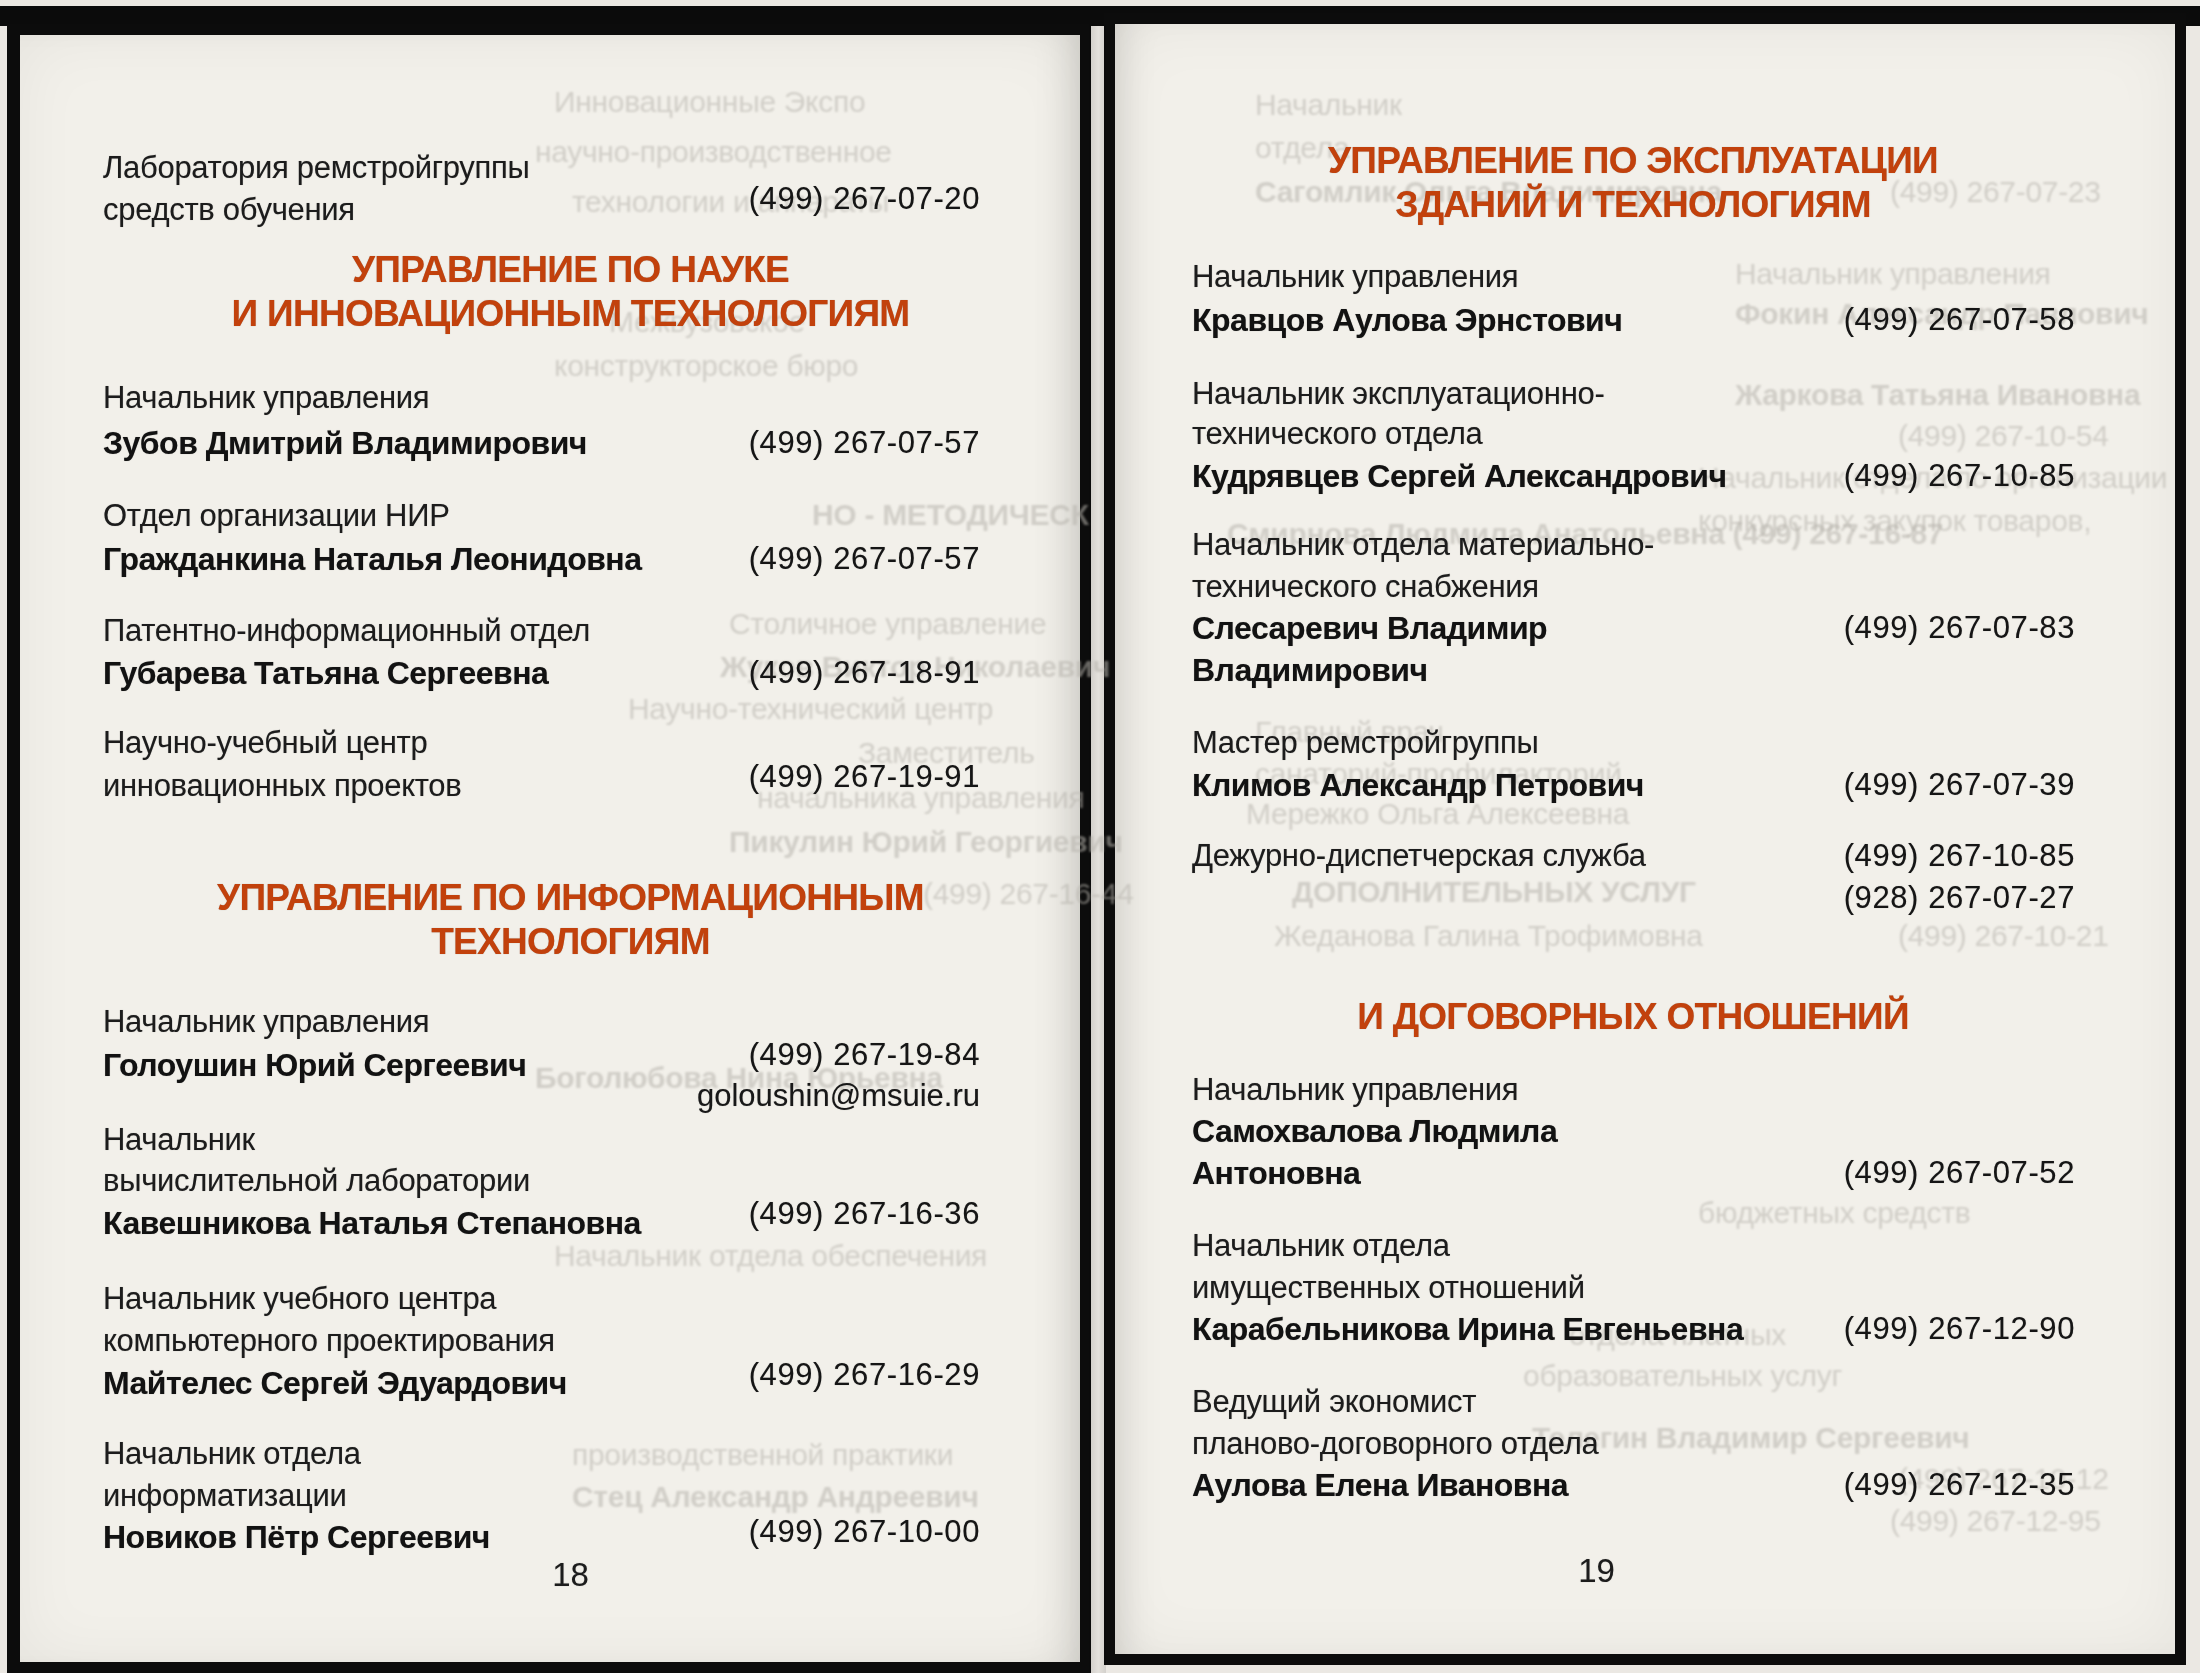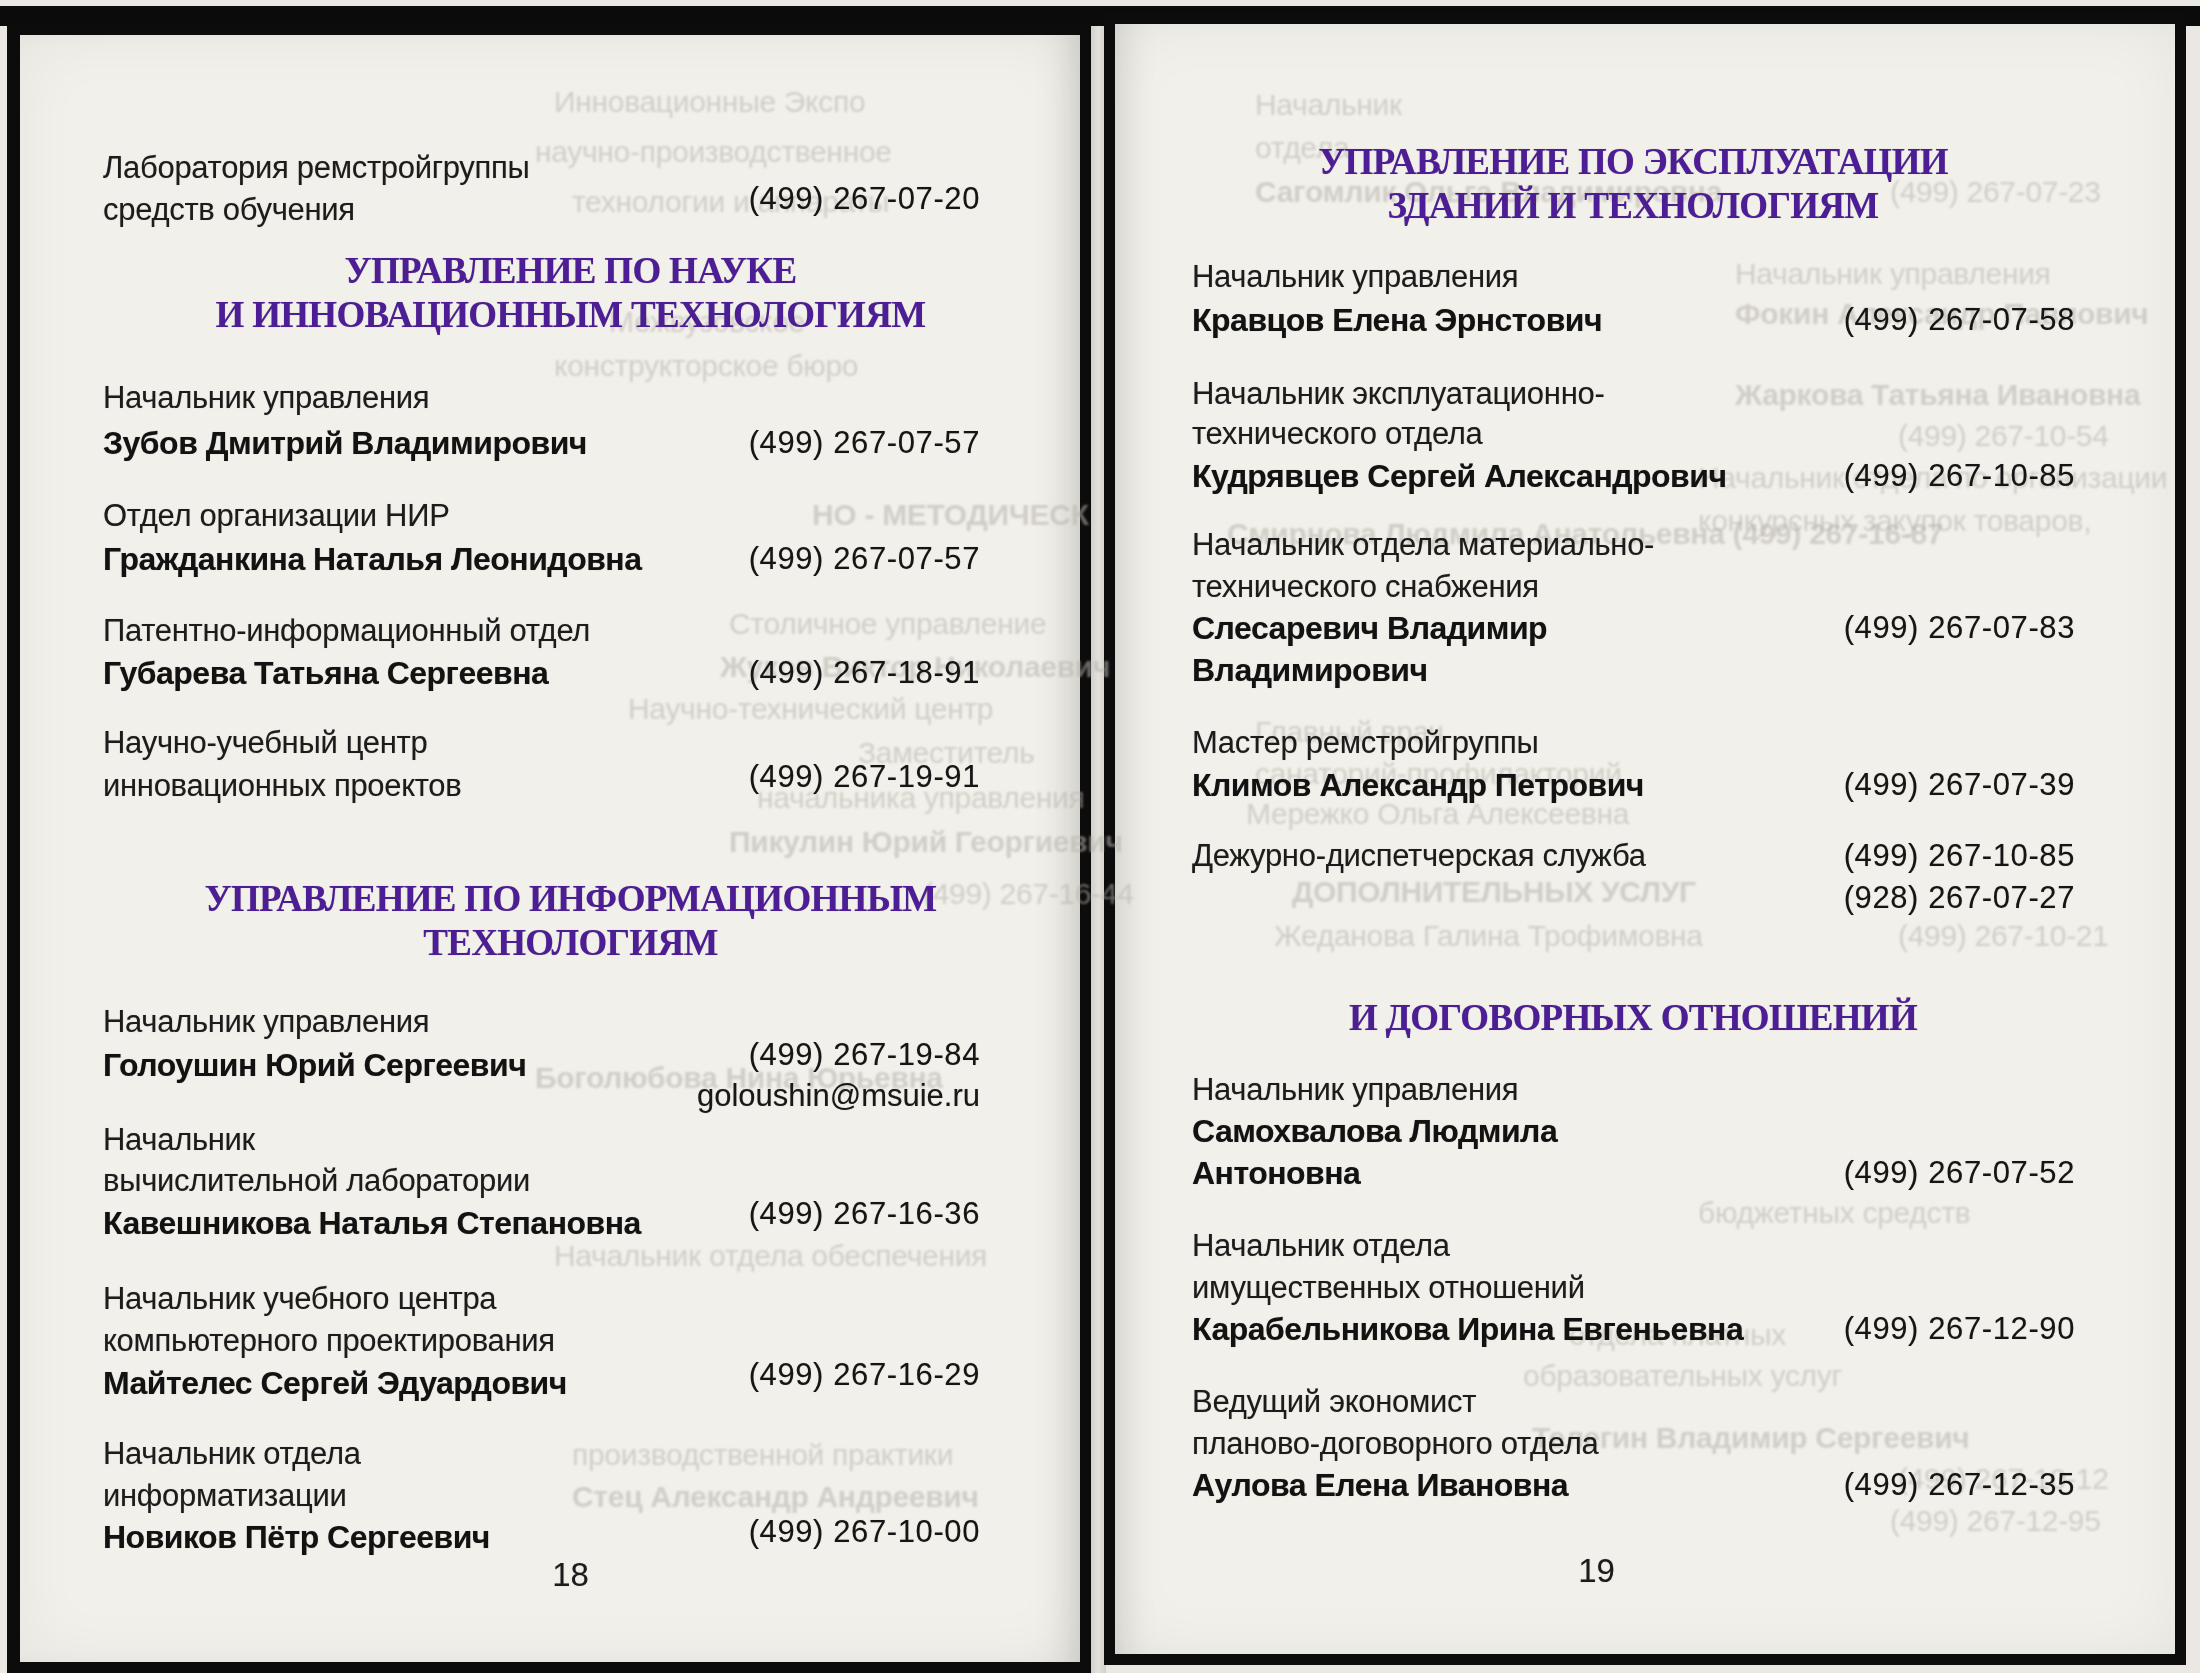--- a/index.html
+++ b/index.html
@@ -18,21 +18,21 @@
   .page-left{left:7.4px;top:24px;width:1084px;height:1649px;border-left-width:13px;
     box-shadow:inset -31px 0 42px -28px rgba(0,0,0,.18), inset 0 0 65px rgba(0,0,0,.05);}
   .page-right{left:1104px;top:13px;width:1082px;height:1652px;
     box-shadow:inset 28px 0 41px -28px rgba(0,0,0,.16), inset 0 0 65px rgba(0,0,0,.05);}
   .spine{position:absolute;left:1089px;top:24px;width:16.6px;height:1649px;
     background:linear-gradient(90deg,rgba(0,0,0,.12),rgba(0,0,0,.03) 55%,rgba(0,0,0,.10));}
   .ink{position:absolute;white-space:nowrap;text-shadow:0 0 0.9px rgba(25,25,25,.35);}
   .lbl{font-size:31px;letter-spacing:-0.3px;color:#1c1c1c;}
   .nm{font-size:32px;font-weight:700;letter-spacing:-0.5px;color:#121212;}
   .ph{font-size:31px;letter-spacing:0.6px;text-align:right;color:#151515;}
-  .hd{font-size:37px;font-weight:700;letter-spacing:-0.7px;text-align:center;color:#4c1d95;font-family:Liberation Serif, serif;}
+  .hd{font-size:37px;font-weight:700;letter-spacing:-0.7px;text-align:center;color:#c2410c;}
   .em{font-size:31px;text-align:right;color:#181818;}
   .pg{font-size:33px;text-align:center;color:#1c1c1c;}
   .gh{position:absolute;white-space:nowrap;font-size:30px;color:#b6b3ac;opacity:.55;filter:blur(1.2px);letter-spacing:-0.3px;}
   .gh.b{font-weight:700;}
 </style>
 </head>
 <body>
 
 <div class="scan">
 
@@ -128,21 +128,21 @@
   <span class="ink lbl" style="left:103px;top:1478px">информатизации</span>
   <span class="ink nm" style="left:103px;top:1519px">Новиков Пётр Сергеевич</span>
   <span class="ink ph" style="left:729px;top:1514px;width:251px">(499) 267-10-00</span>
 
   <span class="ink pg" style="left:515px;top:1556px;width:111px">18</span>
 
   <span class="ink hd" style="left:1191px;top:140px;width:884px">УПРАВЛЕНИЕ ПО ЭКСПЛУАТАЦИИ</span>
   <span class="ink hd" style="left:1191px;top:184px;width:884px">ЗДАНИЙ И ТЕХНОЛОГИЯМ</span>
 
   <span class="ink lbl" style="left:1192px;top:259px">Начальник управления</span>
-  <span class="ink nm" style="left:1192px;top:302px">Кравцов Елена Эрнстович</span>
+  <span class="ink nm" style="left:1192px;top:302px">Кравцов Аулова Эрнстович</span>
   <span class="ink ph" style="left:1807px;top:302px;width:268px">(499) 267-07-58</span>
 
   <span class="ink lbl" style="left:1192px;top:376px">Начальник эксплуатационно-</span>
   <span class="ink lbl" style="left:1192px;top:416px">технического отдела</span>
   <span class="ink nm" style="left:1192px;top:458px">Кудрявцев Сергей Александрович</span>
   <span class="ink ph" style="left:1807px;top:458px;width:268px">(499) 267-10-85</span>
 
   <span class="ink lbl" style="left:1192px;top:527px">Начальник отдела материально-</span>
   <span class="ink lbl" style="left:1192px;top:569px">технического снабжения</span>
   <span class="ink nm" style="left:1192px;top:610px">Слесаревич Владимир</span>

